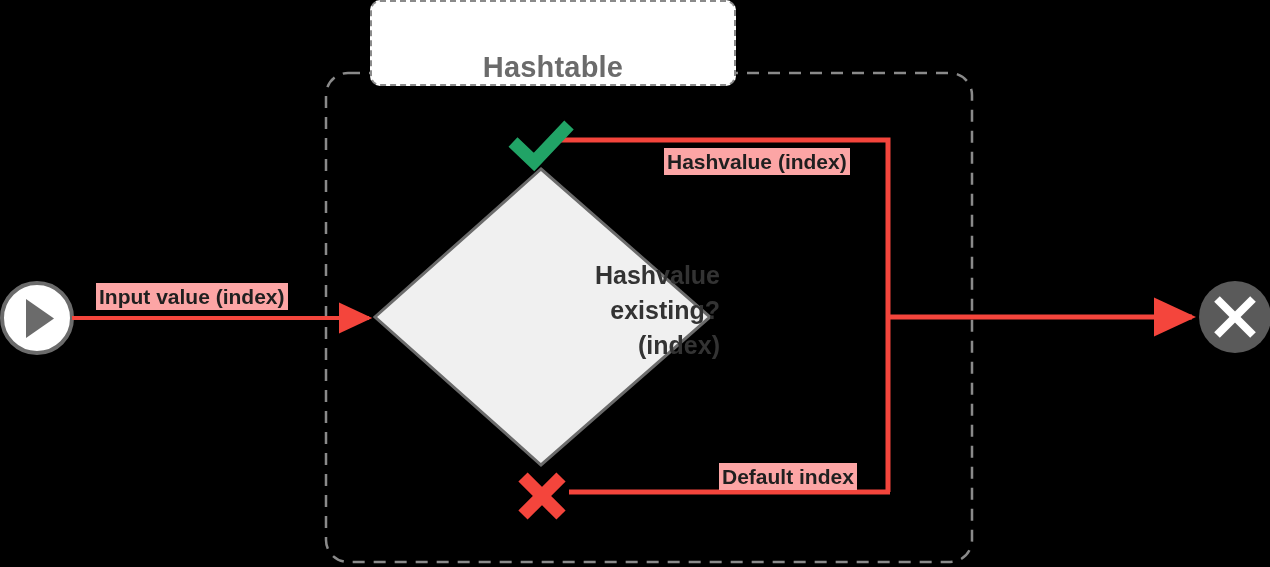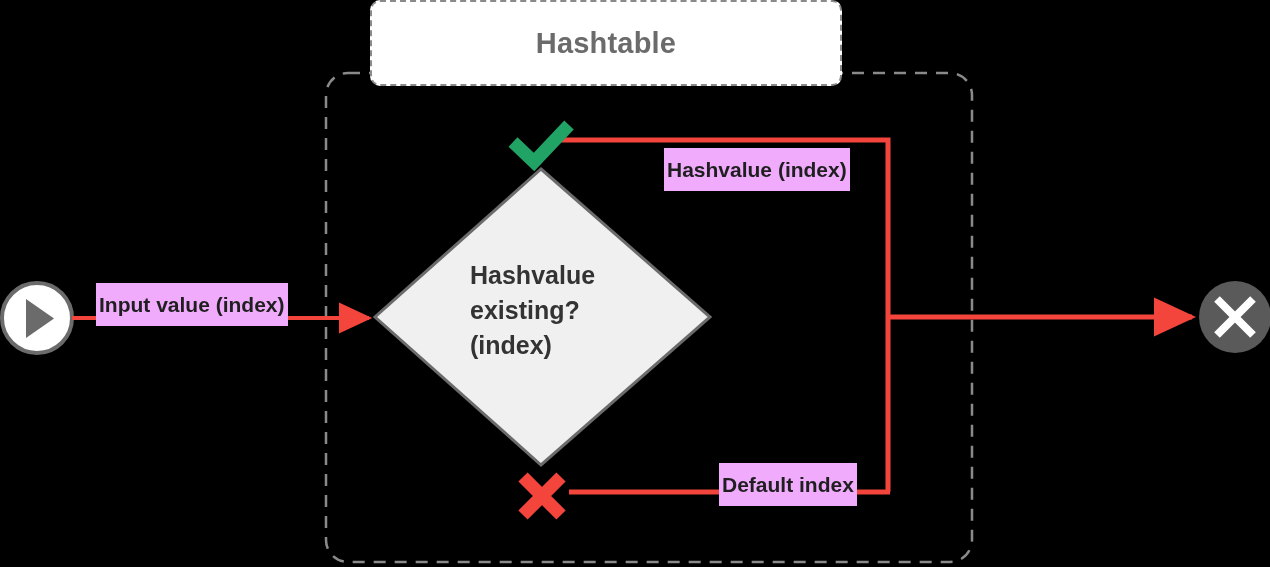--- a/index.html
+++ b/index.html
@@ -20,63 +20,63 @@
   }
   #svg-layer {
     position: absolute;
     left: 0;
     top: 0;
     width: 1270px;
     height: 567px;
   }
   .edge-label {
     position: absolute;
-    background: #f0abfc;
+    background: #fca5a5;
     color: #1f1f1f;
     font-family: "Liberation Sans", sans-serif;
     font-weight: bold;
     font-size: 21px;
     line-height: 27px;
     white-space: nowrap;
-    padding: 8px 3px;
+    padding: 0 3px;
     z-index: 5;
   }
   #group-title {
     position: absolute;
     left: 370px;
     top: 0px;
-    width: 472px;
+    width: 366px;
     height: 86px;
     background: #ffffff;
     border: 2px dashed #8a8a8a;
     border-radius: 10px;
     box-sizing: border-box;
     display: flex;
-    align-items: center;
+    align-items: flex-end;
     justify-content: center;
     z-index: 6;
   }
   #group-title-text {
     color: #6b6b6b;
     font-family: "Liberation Sans", sans-serif;
     font-weight: bold;
     font-size: 29px;
     letter-spacing: 0.2px;
   }
   #decision-text {
     position: absolute;
     left: 470px;
     top: 258px;
     width: 250px;
     color: #333333;
     font-family: "Liberation Sans", sans-serif;
     font-weight: bold;
     font-size: 25px;
     line-height: 35px;
-    text-align: left;
+    text-align: right;
     z-index: 4;
     pointer-events: none;
   }
 </style>
 </head>
 <body>
 
 <div id="canvas">
 
   <svg id="svg-layer" viewBox="0 0 1270 567" xmlns="http://www.w3.org/2000/svg">

